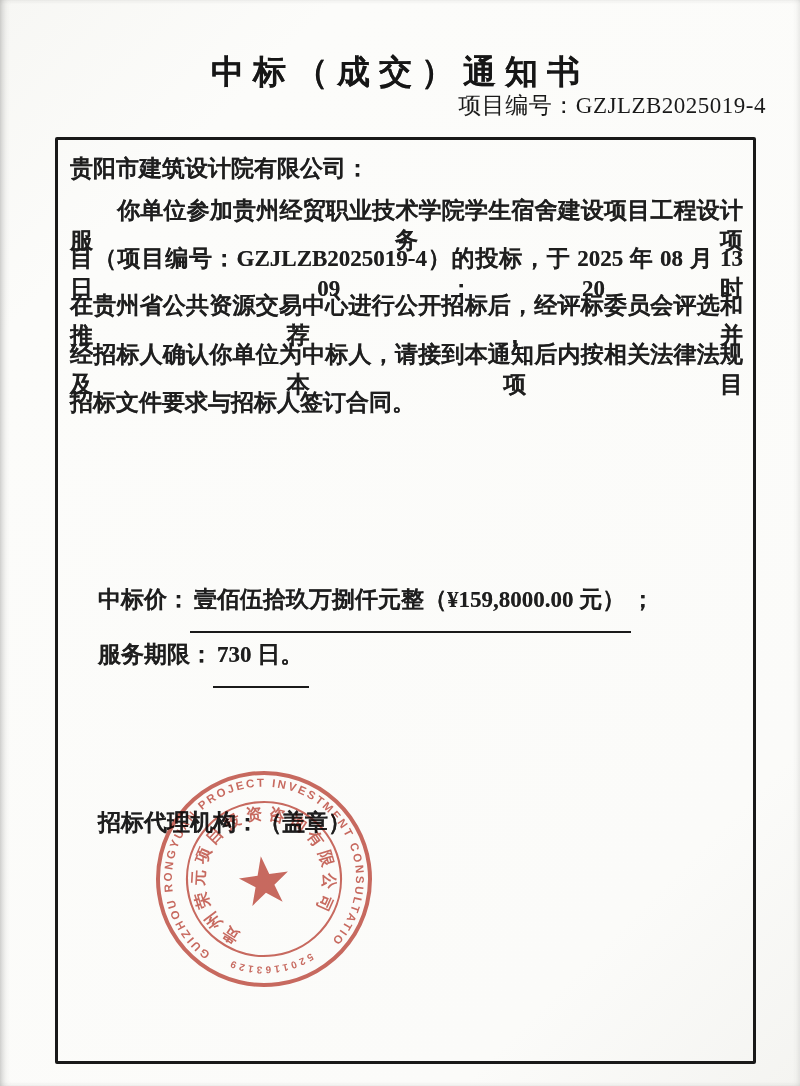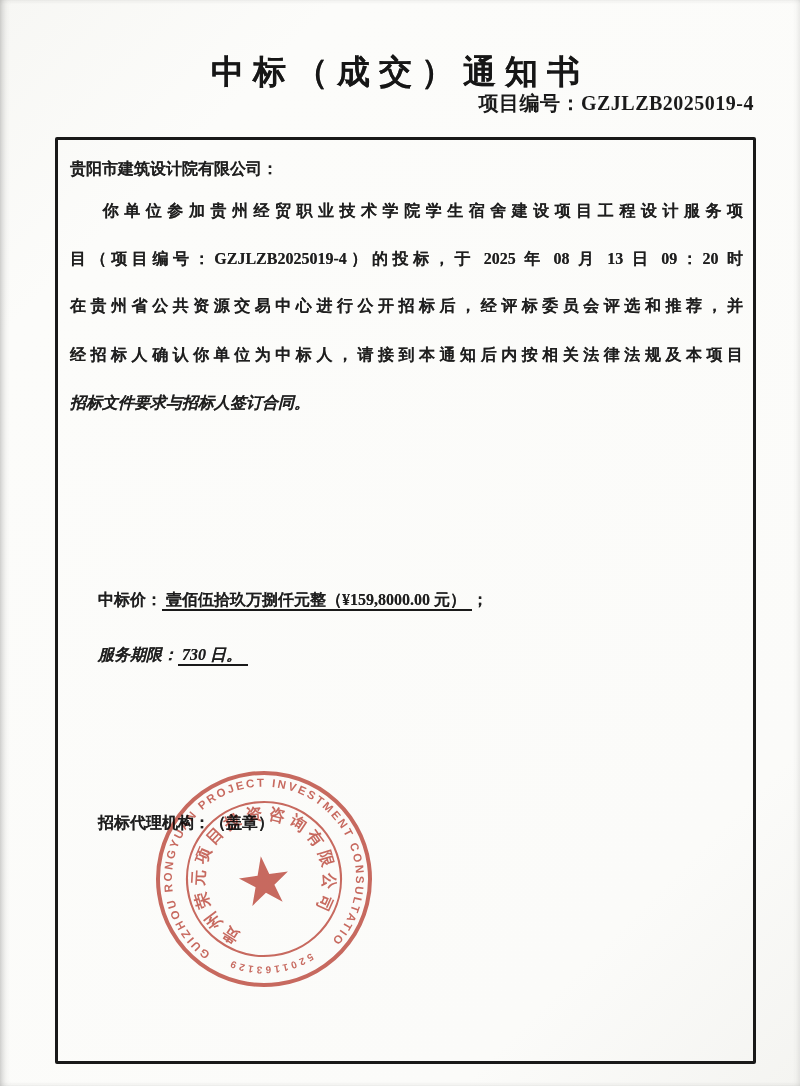--- a/index.html
+++ b/index.html
@@ -21,57 +21,57 @@
     text-align: center;
     font-size: 33px;
     font-weight: 700;
     letter-spacing: 9px;
     color: #161616;
     text-shadow: 0 0 .6px rgba(20,20,20,.7);
     margin-top: 32px;
   }
   .project-line {
     position: absolute;
-    top: 90px; right: 46px;
-    font-size: 20px;
-    font-weight: 700;
+    top: 90px; right: 34px;
+    font-size: 23px;
+    font-weight: 400;
     letter-spacing: .5px;
     color: #1a1a1a;
   }
   .frame {
     position: absolute;
     left: 55px; top: 137px;
     width: 701px; height: 927px;
     border: 3px solid #191919;
     border-radius: 2px;
   }
   .frame .line {
     position: absolute;
     left: 12px; right: 10px;
-    font-size: 16px;
+    font-size: 23px;
     line-height: 30px;
     font-weight: 600;
     color: #1e1e1e;
     text-shadow: 0 0 .5px rgba(25,25,25,.65);
   }
   .recipient   { top: 14px;  font-weight: 700; }
   .body-just   { text-align: justify; text-align-last: justify; }
   .bl-0 { top: 56px;  text-indent: 2.05em; }
   .bl-1 { top: 104px; }
   .bl-2 { top: 151px; }
   .bl-3 { top: 200px; }
-  .bl-4 { top: 248px; font-style: italic; }
+  .bl-4 { top: 248px; }
   .price-line   { top: 445px; left: 40px !important; }
-  .service-line { top: 500px; left: 40px !important; font-style: italic; }
+  .service-line { top: 500px; left: 40px !important; }
   .agency-line  { top: 668px; left: 40px !important; font-weight: 700; }
   .date-line    { top: 760px; left: 40px !important; font-weight: 700; }
   .price-line, .service-line { font-weight: 700; }
   .u {
     border-bottom: 2.2px solid #1a1a1a;
-    padding: 0 6px 1px 4px;
+    padding: 0 6px 19px 4px;
   }
   .seal {
     position: absolute;
     left: 93px; top: 626px;
     width: 226px; height: 226px;
     transform: rotate(-8deg);
     opacity: .82;
     mix-blend-mode: multiply;
     pointer-events: none;
   }

